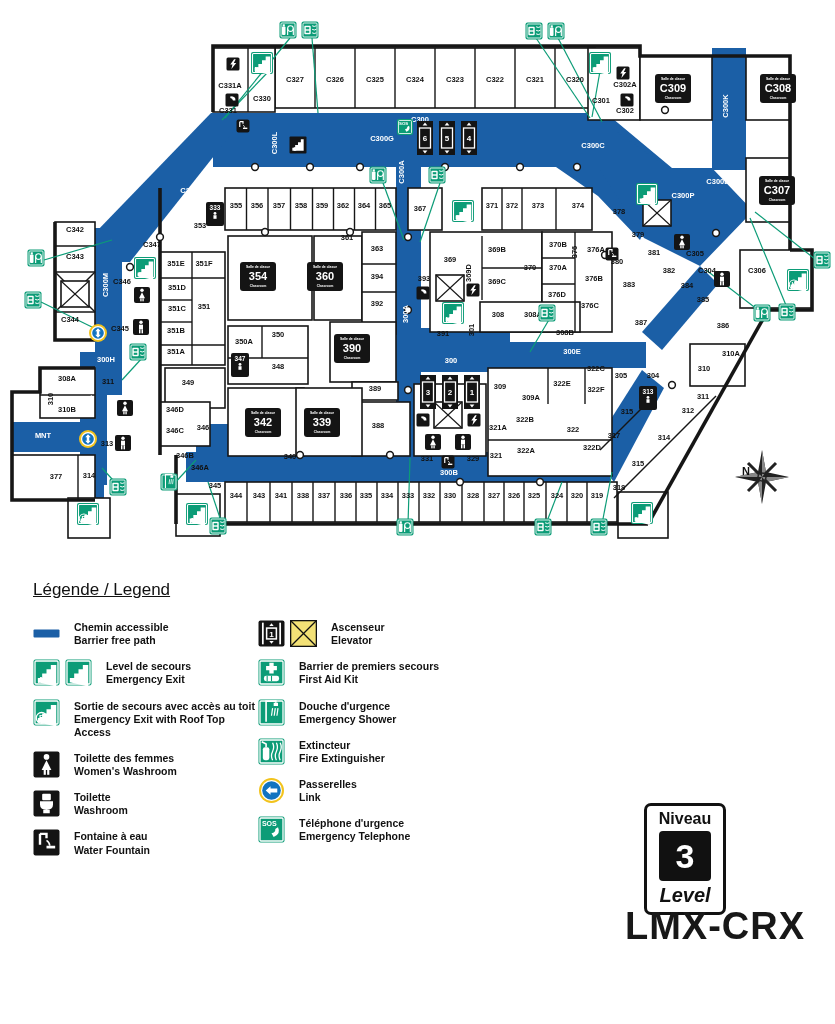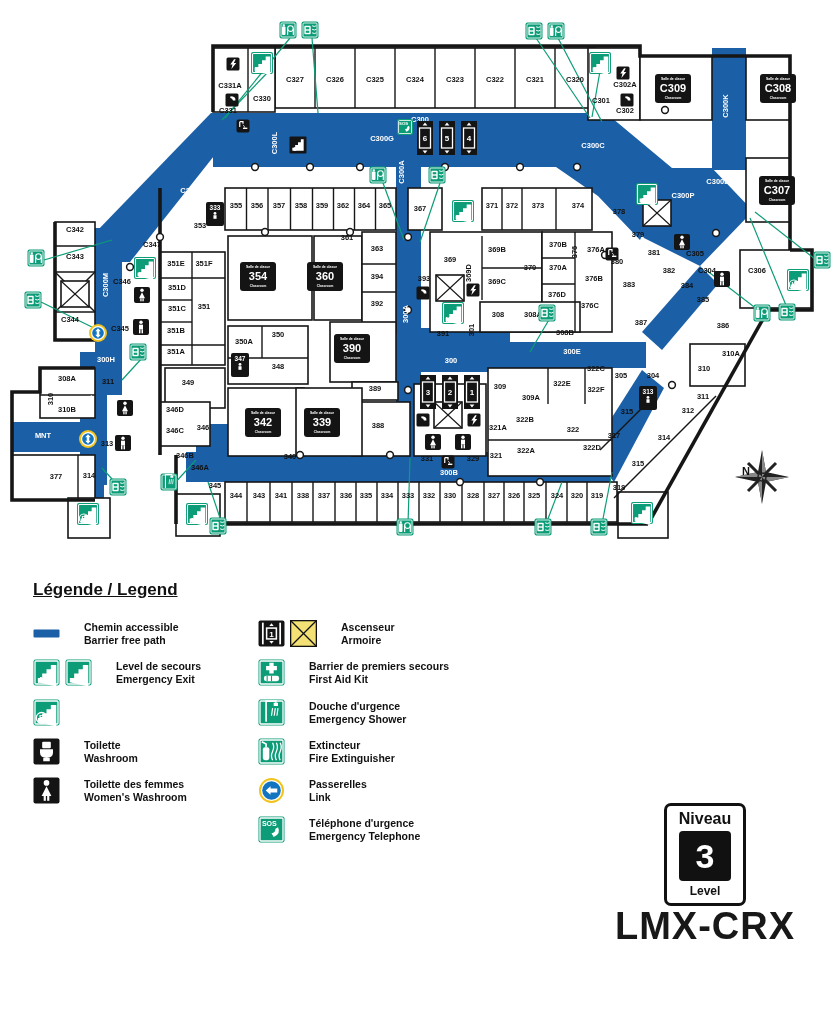--- a/index.html
+++ b/index.html
@@ -1,31 +1,31 @@
 <!DOCTYPE html>
 <html><head>
 <meta charset="utf-8">
 <style>
   html,body{margin:0;padding:0;background:#fff;}
   body{width:835px;height:1024px;position:relative;font-family:"Liberation Sans",sans-serif;overflow:hidden;}
   #map-region{position:absolute;left:0;top:0;width:835px;height:575px;}
   #legend-region{position:absolute;left:33px;top:580px;width:560px;}
-  #legend-title{font-size:17px;font-weight:bold;text-decoration:underline;color:#111;margin:0 0 20px 0;}
+  #legend-title{font-size:17px;font-weight:normal;text-decoration:underline;color:#111;margin:0 0 20px 0;}
   .legend-cols{display:flex;}
   .legend-col{display:flex;flex-direction:column;}
   .legend-col.left{width:225px;}
   .legend-col.right{margin-left:0px;width:260px;}
   .legend-row{display:flex;align-items:flex-start;margin-bottom:12px;}
   .legend-icons{display:flex;gap:5px;flex:0 0 auto;}
-  .legend-text{margin-left:24px;font-size:10.5px;font-weight:bold;color:#111;line-height:1.25;padding-top:1px;}
-  #level-badge{position:absolute;left:664px;top:803px;width:76px;border:3px solid #111;border-radius:7px;background:#fff;text-align:center;padding:4px 0 5px 0;}
+  .legend-text{margin-left:14px;font-size:10.5px;font-weight:bold;color:#111;line-height:1.25;padding-top:1px;}
+  #level-badge{position:absolute;left:644px;top:803px;width:76px;border:3px solid #111;border-radius:7px;background:#fff;text-align:center;padding:4px 0 5px 0;}
   #level-badge .t{font-size:16px;font-weight:bold;color:#111;}
   #level-badge .num{width:52px;height:50px;margin:3px auto;background:#111;border-radius:4px;color:#fff;font-size:34px;font-weight:bold;line-height:50px;}
-  #level-badge .b{font-size:12px;font-weight:bold;color:#111;}
-  #building-code{position:absolute;left:615px;top:905px;width:200px;text-align:left;font-size:38px;font-weight:bold;color:#181818;letter-spacing:1px;}
+  #level-badge .b{font-size:20px;font-weight:bold;color:#111;font-style:italic;}
+  #building-code{position:absolute;left:615px;top:905px;width:200px;text-align:center;font-size:38px;font-weight:bold;color:#181818;letter-spacing:1px;}
   svg text{font-family:"Liberation Sans",sans-serif;}
 </style>
 </head>
 <body>
 
 <div id="map-region"><svg viewBox="0 0 835 575" width="835" height="575">
       <rect x="0" y="0" width="835" height="575" fill="#fff"></rect>
       <g>
         <polygon points="213,113 590,113 590,167 213,167" fill="#1b5fa6"></polygon>
         <polygon points="95,233 211,113 248,113 130,262 95,262" fill="#1b5fa6"></polygon>
@@ -924,52 +924,73 @@
             <svg width="27" height="27" viewBox="-13.5 -13.5 27 27">
               <g>
                 <rect x="-13" y="-13" width="26" height="26" rx="2" fill="#0c9c77"></rect>
                 <rect x="-11.5" y="-11.5" width="23" height="23" fill="none" stroke="#fff" stroke-width="1.3" rx="1"></rect>
                 <path d="M-8.666666666666666,9.75 v-4.333333333333333 h4.333333333333333 v-4.333333333333333 h4.333333333333333 v-4.333333333333333 h4.333333333333333 v-4.333333333333333 h5.416666666666666 v21.666666666666664 z" fill="#fff"></path>
                 <circle cx="-4.875" cy="5.416666666666666" r="5.416666666666666" fill="none" stroke="#fff" stroke-width="1.2999999999999998"></circle>
                 <text x="-4.875" y="7.8" font-size="7.583333333333333" fill="#fff" font-weight="bold" text-anchor="middle">B</text>
               </g>
             </svg>
           </div>
-        </div>
-        <div class="legend-row">
-          <div class="legend-icons">
-            <svg width="27" height="27" viewBox="-13.5 -13.5 27 27">
-              <g>
-                <rect x="-13" y="-13" width="26" height="26" rx="2" fill="#141414"></rect>
-                <rect x="-4.333333333333333" y="-9.75" width="8.666666666666666" height="6.5" rx="1.0833333333333333" fill="#fff"></rect>
-                <path d="M-6.5,-2.1666666666666665 h13 v3.25 q0,5.416666666666666 -6.5,5.416666666666666 q-6.5,0 -6.5,-5.416666666666666 z" fill="#fff"></path>
-                <rect x="-3.25" y="6.5" width="6.5" height="3.25" fill="#fff"></rect>
-              </g>
-            </svg>
-          </div>
           <div class="legend-text">
-            <div>Toilette</div>
-            <div>Washroom</div>
+            <div>Sortie de secours avec accès au toit</div>
+            <div>Emergency Exit with Roof Top Access</div>
           </div>
         </div>
         <div class="legend-row">
           <div class="legend-icons">
             <svg width="27" height="27" viewBox="-13.5 -13.5 27 27">
               <g>
                 <rect x="-13" y="-13" width="26" height="26" rx="2" fill="#141414"></rect>
                 <circle cx="0" cy="-7.583333333333333" r="2.8166666666666664" fill="#fff"></circle>
                 <path d="M0,-4.333333333333333 l4.875,9.75 h-9.75 z" fill="#fff"></path>
                 <rect x="-2.8166666666666664" y="5.416666666666666" width="2.1666666666666665" height="4.875" fill="#fff"></rect>
                 <rect x="0.6499999999999999" y="5.416666666666666" width="2.1666666666666665" height="4.875" fill="#fff"></rect>
               </g>
             </svg>
           </div>
           <div class="legend-text">
             <div>Toilette des femmes</div>
             <div>Women's Washroom</div>
+          </div>
+        </div>
+        <div class="legend-row">
+          <div class="legend-icons">
+            <svg width="27" height="27" viewBox="-13.5 -13.5 27 27">
+              <g>
+                <rect x="-13" y="-13" width="26" height="26" rx="2" fill="#141414"></rect>
+                <rect x="-4.333333333333333" y="-9.75" width="8.666666666666666" height="6.5" rx="1.0833333333333333" fill="#fff"></rect>
+                <path d="M-6.5,-2.1666666666666665 h13 v3.25 q0,5.416666666666666 -6.5,5.416666666666666 q-6.5,0 -6.5,-5.416666666666666 z" fill="#fff"></path>
+                <rect x="-3.25" y="6.5" width="6.5" height="3.25" fill="#fff"></rect>
+              </g>
+            </svg>
+          </div>
+          <div class="legend-text">
+            <div>Toilette</div>
+            <div>Washroom</div>
+          </div>
+        </div>
+        <div class="legend-row">
+          <div class="legend-icons">
+            <svg width="27" height="27" viewBox="-13.5 -13.5 27 27">
+              <g>
+                <rect x="-13" y="-13" width="26" height="26" rx="2" fill="#141414"></rect>
+                <path d="M-6.5,-8.666666666666666 v10.833333333333332 M-6.5,-8.666666666666666 h6.5 v4.333333333333333" stroke="#fff" stroke-width="2.3833333333333333" fill="none"></path>
+                <path d="M0" fill="none"></path>
+                <path d="M0,-2.1666666666666665 q3.25,2.1666666666666665 3.25,5.416666666666666" stroke="#fff" stroke-width="1.5166666666666664" fill="none"></path>
+                <rect x="0" y="3.25" width="8.666666666666666" height="2.708333333333333" fill="#fff"></rect>
+              </g>
+            </svg>
+          </div>
+          <div class="legend-text">
+            <div>Fontaine à eau</div>
+            <div>Water Fountain</div>
           </div>
         </div>
       </div>
     <div class="legend-col right" id="legend-col-right">
         <div class="legend-row">
           <div class="legend-icons">
             <svg width="27" height="27" viewBox="-13.5 -13.5 27 27">
               <g>
                 <rect x="-13" y="-13" width="26" height="26" rx="2" fill="#141414"></rect>
                 <line x1="-8.666666666666666" y1="-10.833333333333332" x2="-8.666666666666666" y2="10.833333333333332" stroke="#fff" stroke-width="1.7333333333333334"></line>
@@ -983,21 +1004,21 @@
             <svg width="27" height="27" viewBox="-13.5 -13.5 27 27">
               <g>
                 <rect x="-13" y="-13" width="26" height="26" fill="#f3e176" stroke="#111" stroke-width="1.6"></rect>
                 <line x1="-13" y1="-13" x2="13" y2="13" stroke="#111" stroke-width="1.2"></line>
                 <line x1="13" y1="-13" x2="-13" y2="13" stroke="#111" stroke-width="1.2"></line>
               </g>
             </svg>
           </div>
           <div class="legend-text">
             <div>Ascenseur</div>
-            <div>Armoire</div>
+            <div>Elevator</div>
           </div>
         </div>
         <div class="legend-row">
           <div class="legend-icons">
             <svg width="27" height="27" viewBox="-13.5 -13.5 27 27">
               <g>
                 <rect x="-13" y="-13" width="26" height="26" rx="2" fill="#0c9c77"></rect>
                 <rect x="-11.5" y="-11.5" width="23" height="23" fill="none" stroke="#fff" stroke-width="1.3" rx="1"></rect>
                 <path d="M-2.1666666666666665,-9.75 h4.333333333333333 v3.25 h3.25 v4.333333333333333 h-3.25 v3.25 h-4.333333333333333 v-3.25 h-3.25 v-4.333333333333333 h3.25 z" fill="#fff"></path>
                 <rect x="-7.583333333333333" y="3.25" width="15.166666666666666" height="5.416666666666666" rx="2.1666666666666665" fill="#fff"></rect>

